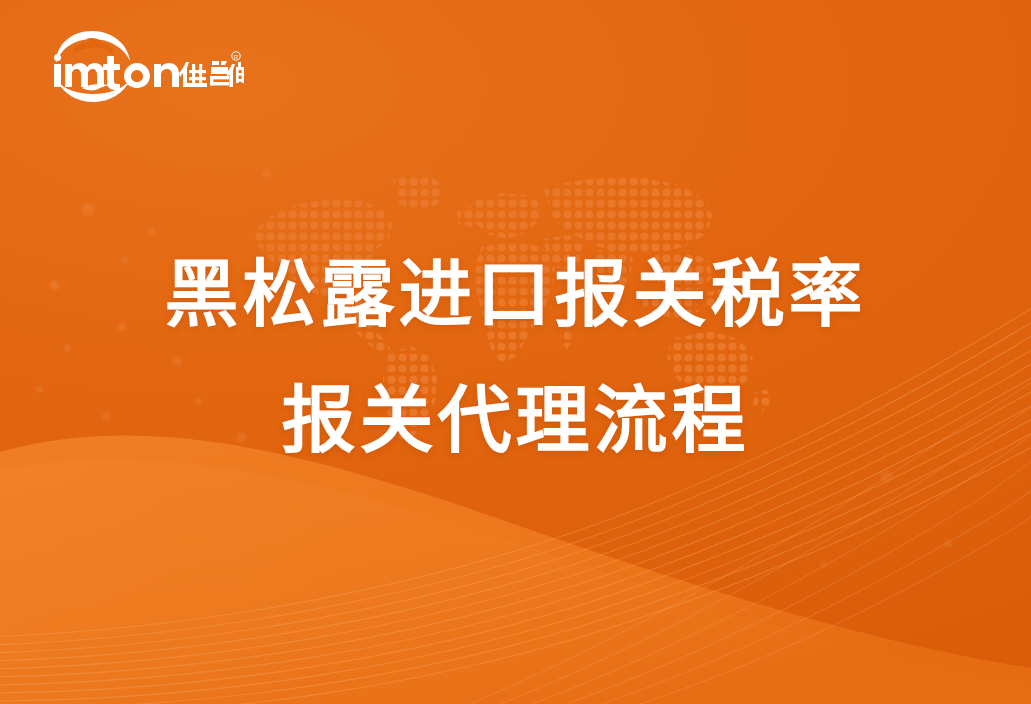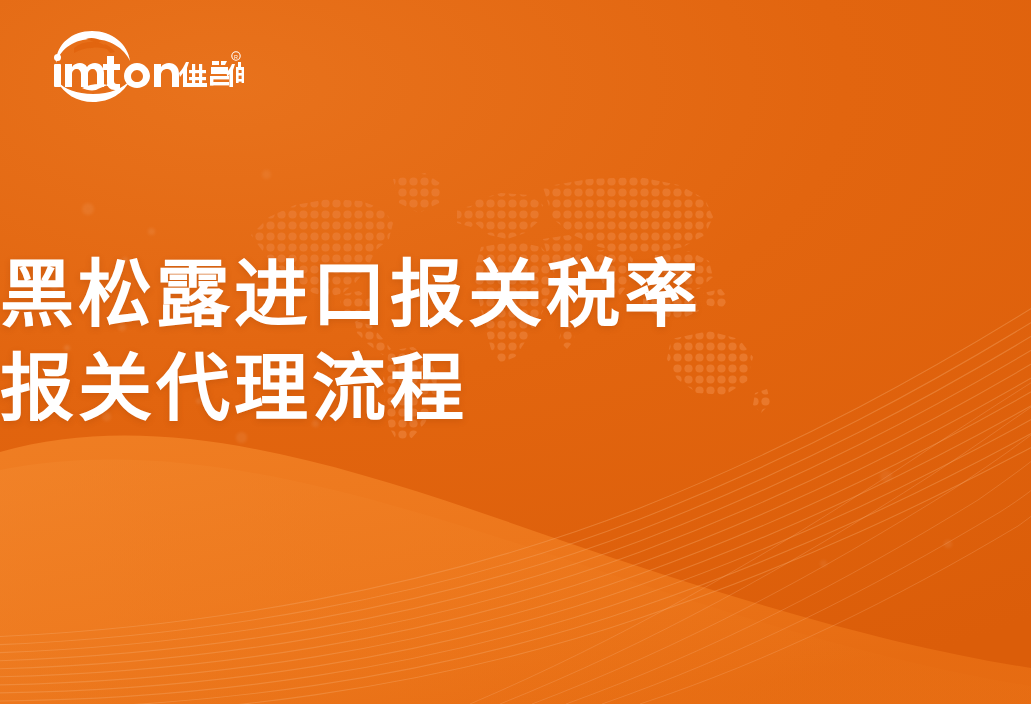--- a/index.html
+++ b/index.html
@@ -53,34 +53,34 @@
     pointer-events: none;
   }
   .wave-layer svg { display: block; width: 100%; height: 100%; }
 
   
   .title-block {
     position: absolute;
     left: 0;
     top: 258px;
     width: 1031px;
-    text-align: left;
+    text-align: center;
   }
   .title-line {
     display: block;
     color: #ffffff;
     font-weight: 700;
     font-size: 74px;
     line-height: 1.0;
     letter-spacing: 4px;
     white-space: nowrap;
     text-shadow: 0 2px 6px rgba(140, 55, 0, 0.22);
   }
   .title-line.line-2 {
-    margin-top: 20px;
+    margin-top: 52px;
   }
 
   
   .logo {
     position: absolute;
     left: 44px;
     top: 26px;
     width: 200px;
     height: 78px;
   }

